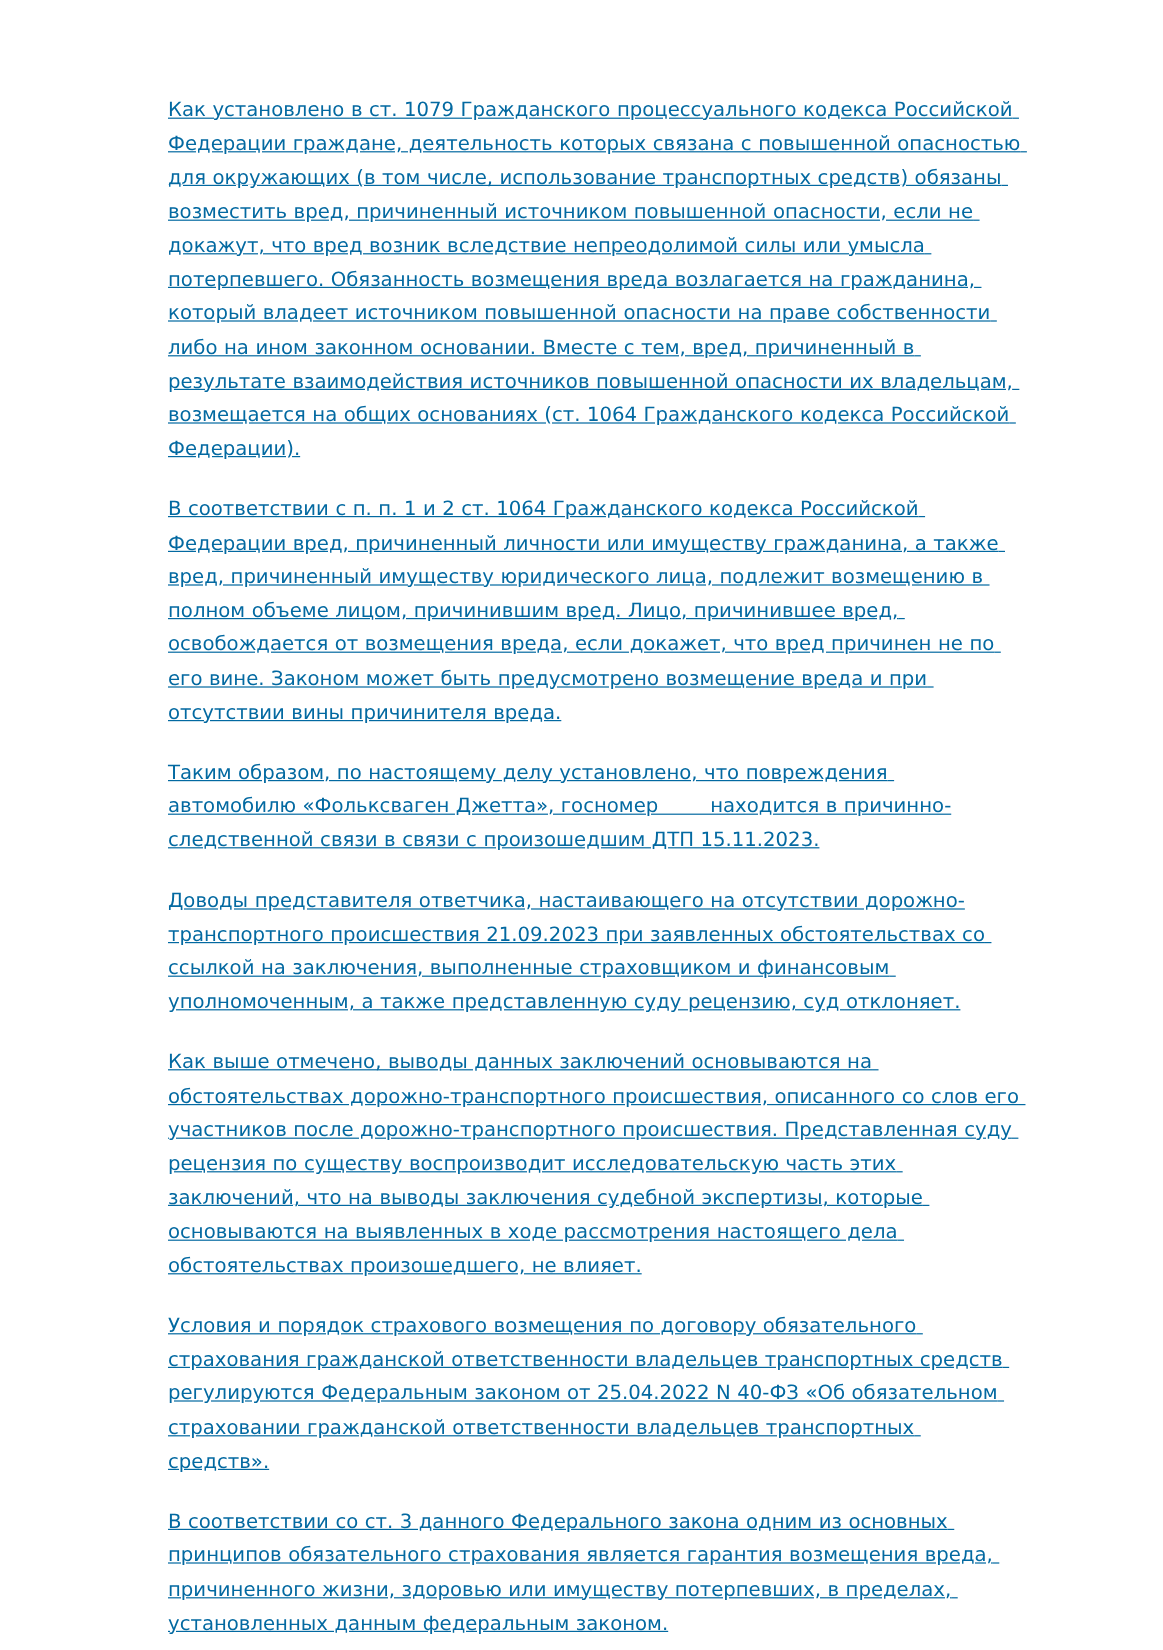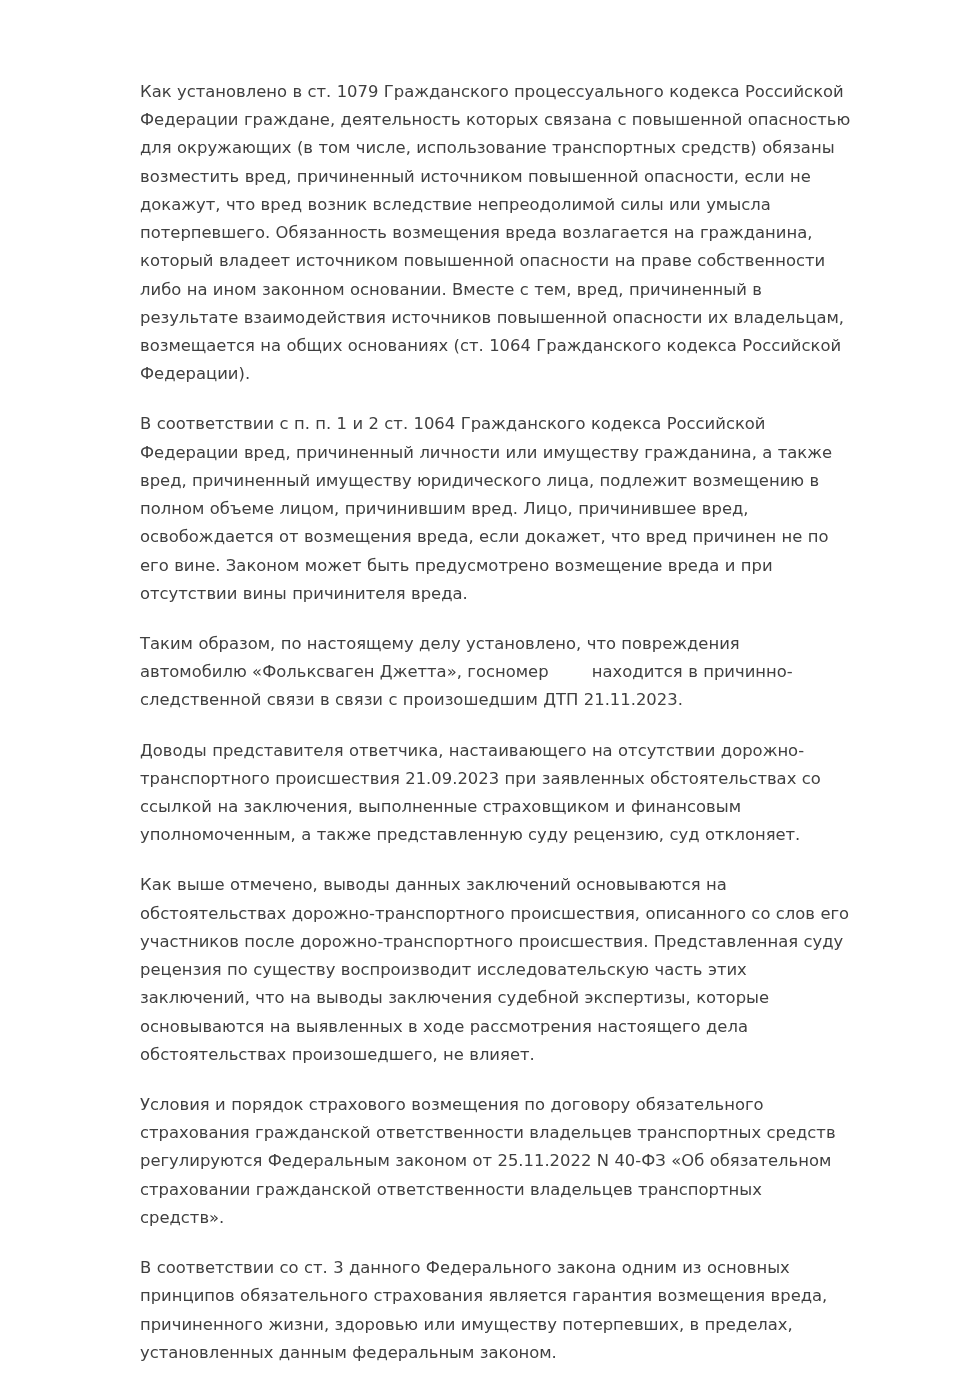--- a/index.html
+++ b/index.html
@@ -21,36 +21,37 @@
     background: #ffffff;
   }
   .doc-body {
     display: block;
   }
   .para {
     font-size: 16.4px;
     line-height: 1.72;
     text-align: left;
     margin: 0 0 22px 0;
-    color: #404040;
+    color: #0369a1;
     letter-spacing: 0.0px;
     word-spacing: 0.2px;
     white-space: pre-wrap;
+    text-decoration: underline;
   }
   .para:last-child {
     margin-bottom: 16px;
   }
 </style>
 </head>
 <body>
 
 <div class="page">
   <div class="doc-body">
     <p class="para">Как установлено в ст. 1079 Гражданского процессуального кодекса Российской Федерации граждане, деятельность которых связана с повышенной опасностью для окружающих (в том числе, использование транспортных средств) обязаны возместить вред, причиненный источником повышенной опасности, если не докажут, что вред возник вследствие непреодолимой силы или умысла потерпевшего. Обязанность возмещения вреда возлагается на гражданина, который владеет источником повышенной опасности на праве собственности либо на ином законном основании. Вместе с тем, вред, причиненный в результате взаимодействия источников повышенной опасности их владельцам, возмещается на общих основаниях (ст. 1064 Гражданского кодекса Российской Федерации).</p>
     <p class="para">В соответствии с п. п. 1 и 2 ст. 1064 Гражданского кодекса Российской Федерации вред, причиненный личности или имуществу гражданина, а также вред, причиненный имуществу юридического лица, подлежит возмещению в полном объеме лицом, причинившим вред. Лицо, причинившее вред, освобождается от возмещения вреда, если докажет, что вред причинен не по его вине. Законом может быть предусмотрено возмещение вреда и при отсутствии вины причинителя вреда.</p>
-    <p class="para">Таким образом, по настоящему делу установлено, что повреждения автомобилю «Фольксваген Джетта», госномер        находится в причинно-следственной связи в связи с произошедшим ДТП 21.11.2023.</p>
+    <p class="para">Таким образом, по настоящему делу установлено, что повреждения автомобилю «Фольксваген Джетта», госномер        находится в причинно-следственной связи в связи с произошедшим ДТП 15.11.2023.</p>
     <p class="para">Доводы представителя ответчика, настаивающего на отсутствии дорожно-транспортного происшествия 21.09.2023 при заявленных обстоятельствах со ссылкой на заключения, выполненные страховщиком и финансовым уполномоченным, а также представленную суду рецензию, суд отклоняет.</p>
     <p class="para">Как выше отмечено, выводы данных заключений основываются на обстоятельствах дорожно-транспортного происшествия, описанного со слов его участников после дорожно-транспортного происшествия. Представленная суду рецензия по существу воспроизводит исследовательскую часть этих заключений, что на выводы заключения судебной экспертизы, которые основываются на выявленных в ходе рассмотрения настоящего дела обстоятельствах произошедшего, не влияет.</p>
-    <p class="para">Условия и порядок страхового возмещения по договору обязательного страхования гражданской ответственности владельцев транспортных средств регулируются Федеральным законом от 25.11.2022 N 40-ФЗ «Об обязательном страховании гражданской ответственности владельцев транспортных средств».</p>
+    <p class="para">Условия и порядок страхового возмещения по договору обязательного страхования гражданской ответственности владельцев транспортных средств регулируются Федеральным законом от 25.04.2022 N 40-ФЗ «Об обязательном страховании гражданской ответственности владельцев транспортных средств».</p>
     <p class="para">В соответствии со ст. 3 данного Федерального закона одним из основных принципов обязательного страхования является гарантия возмещения вреда, причиненного жизни, здоровью или имуществу потерпевших, в пределах, установленных данным федеральным законом.</p>
 
   </div>
 </div>
 
 </body></html>

